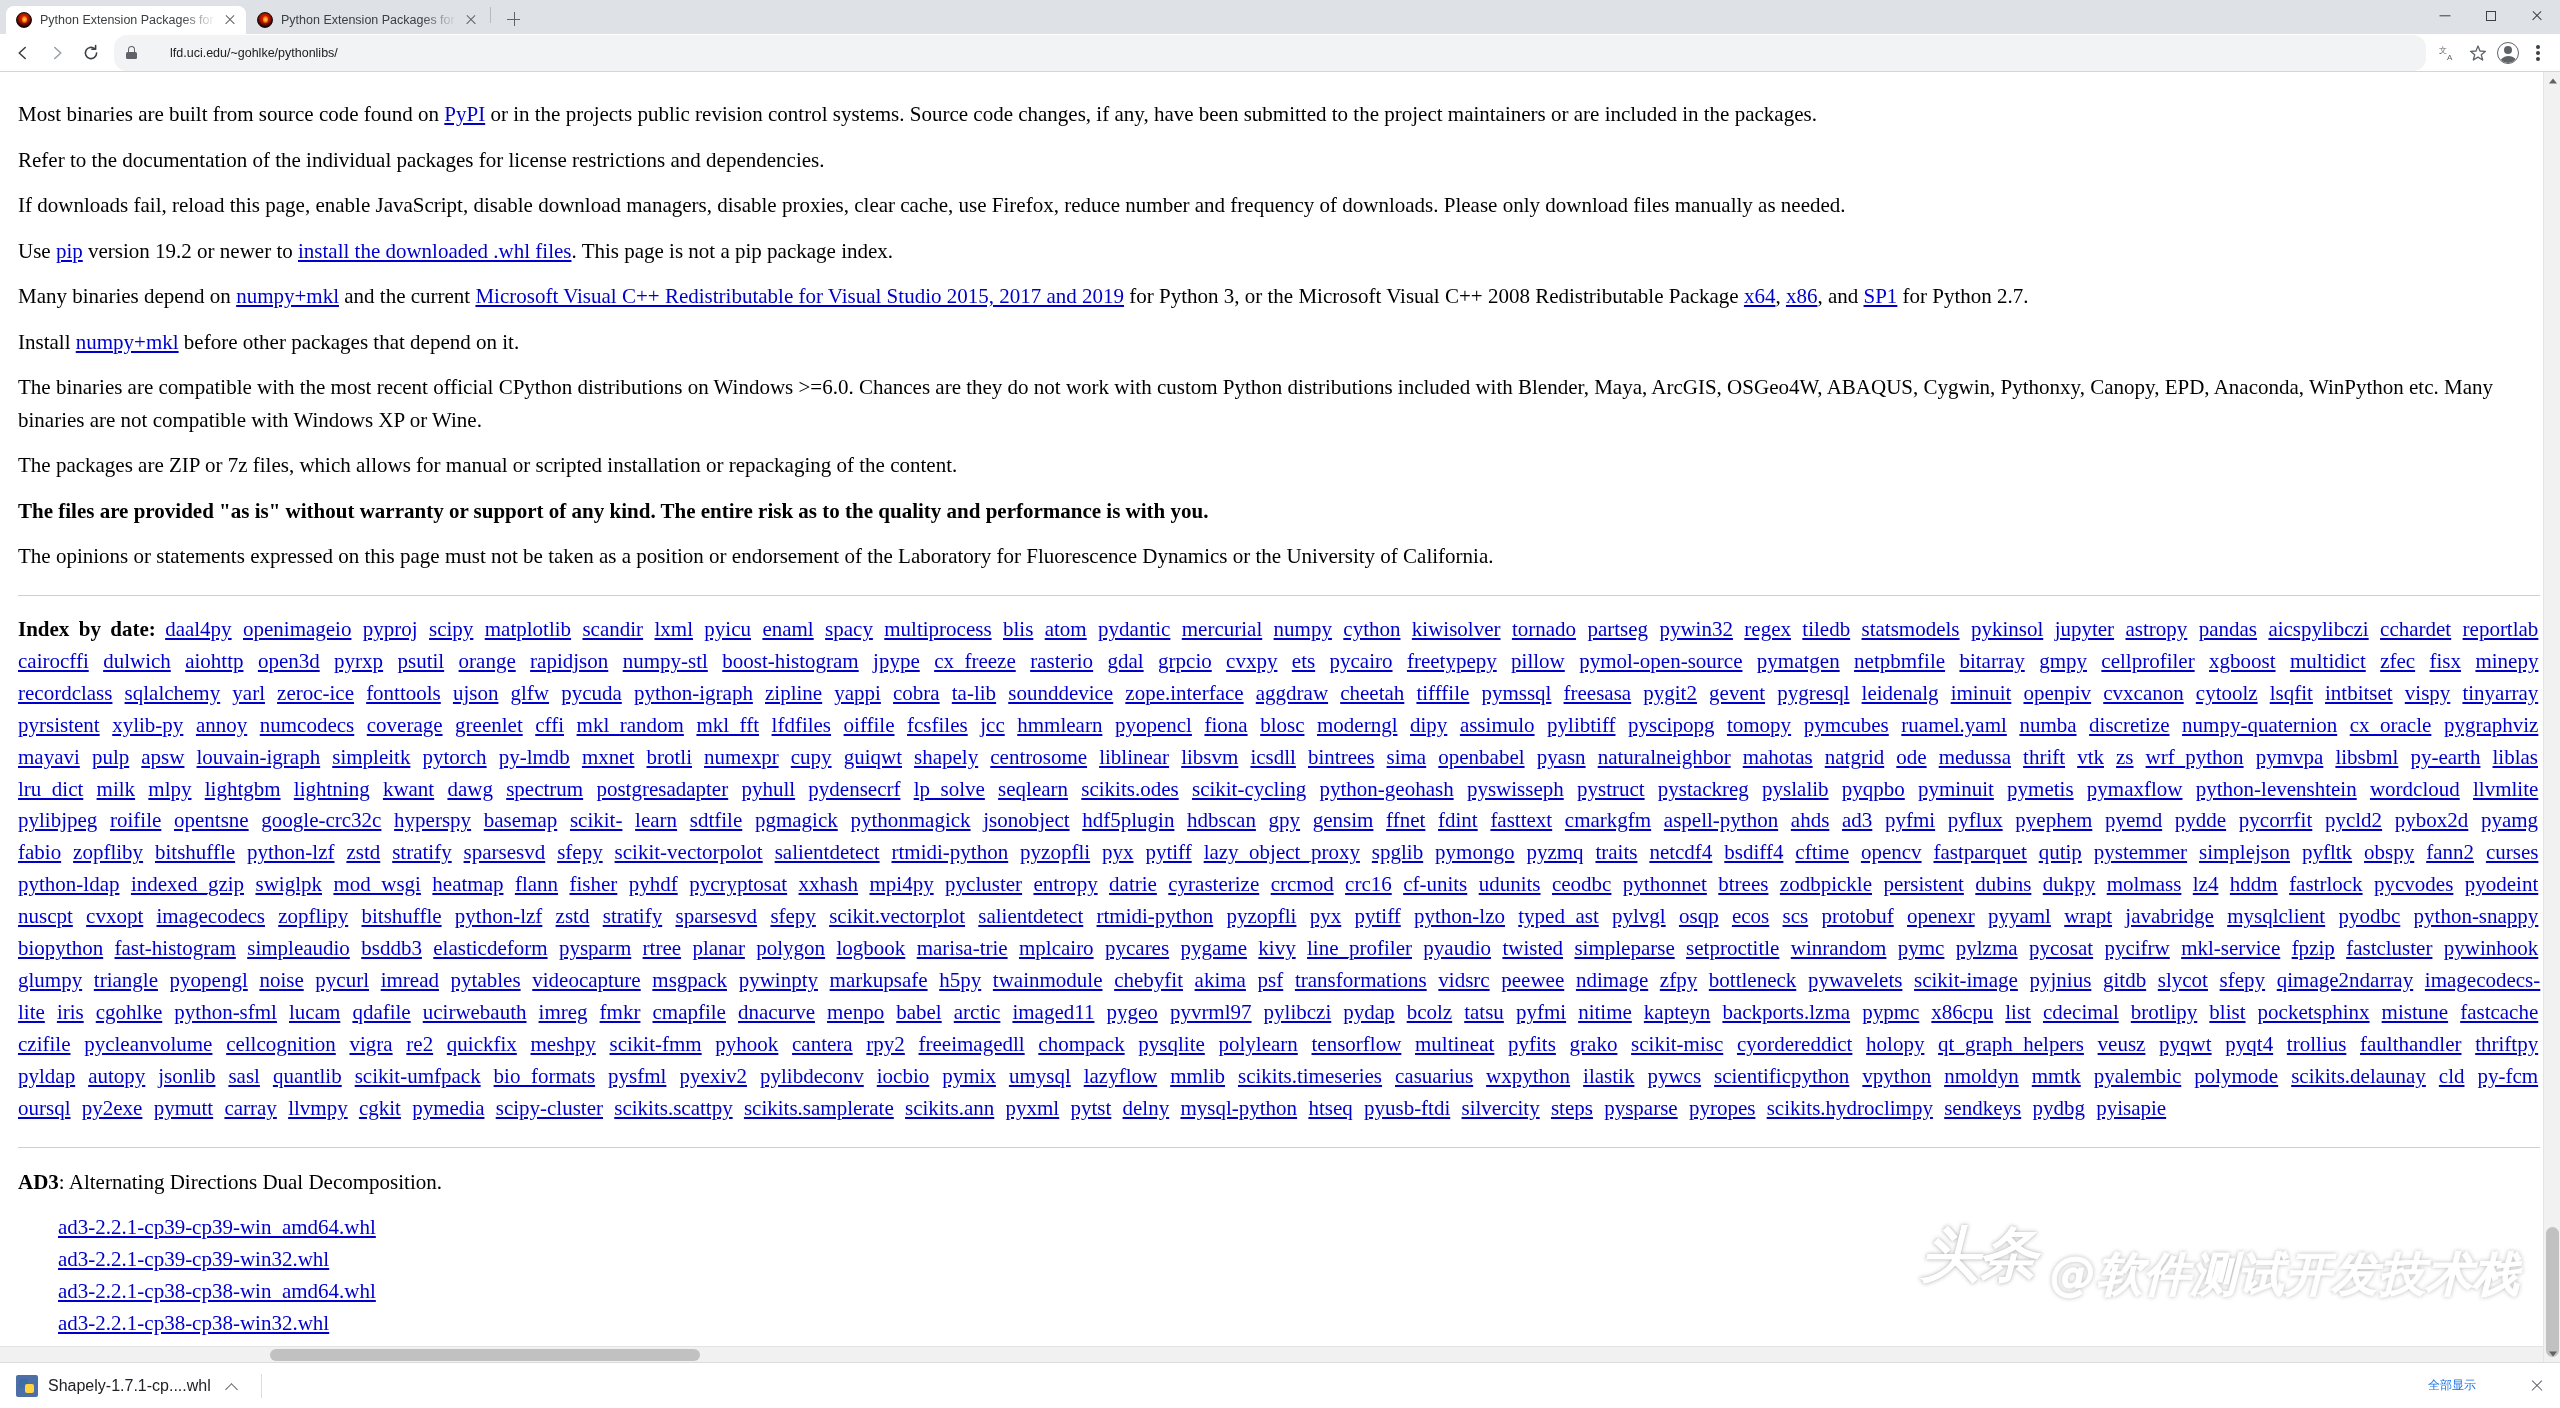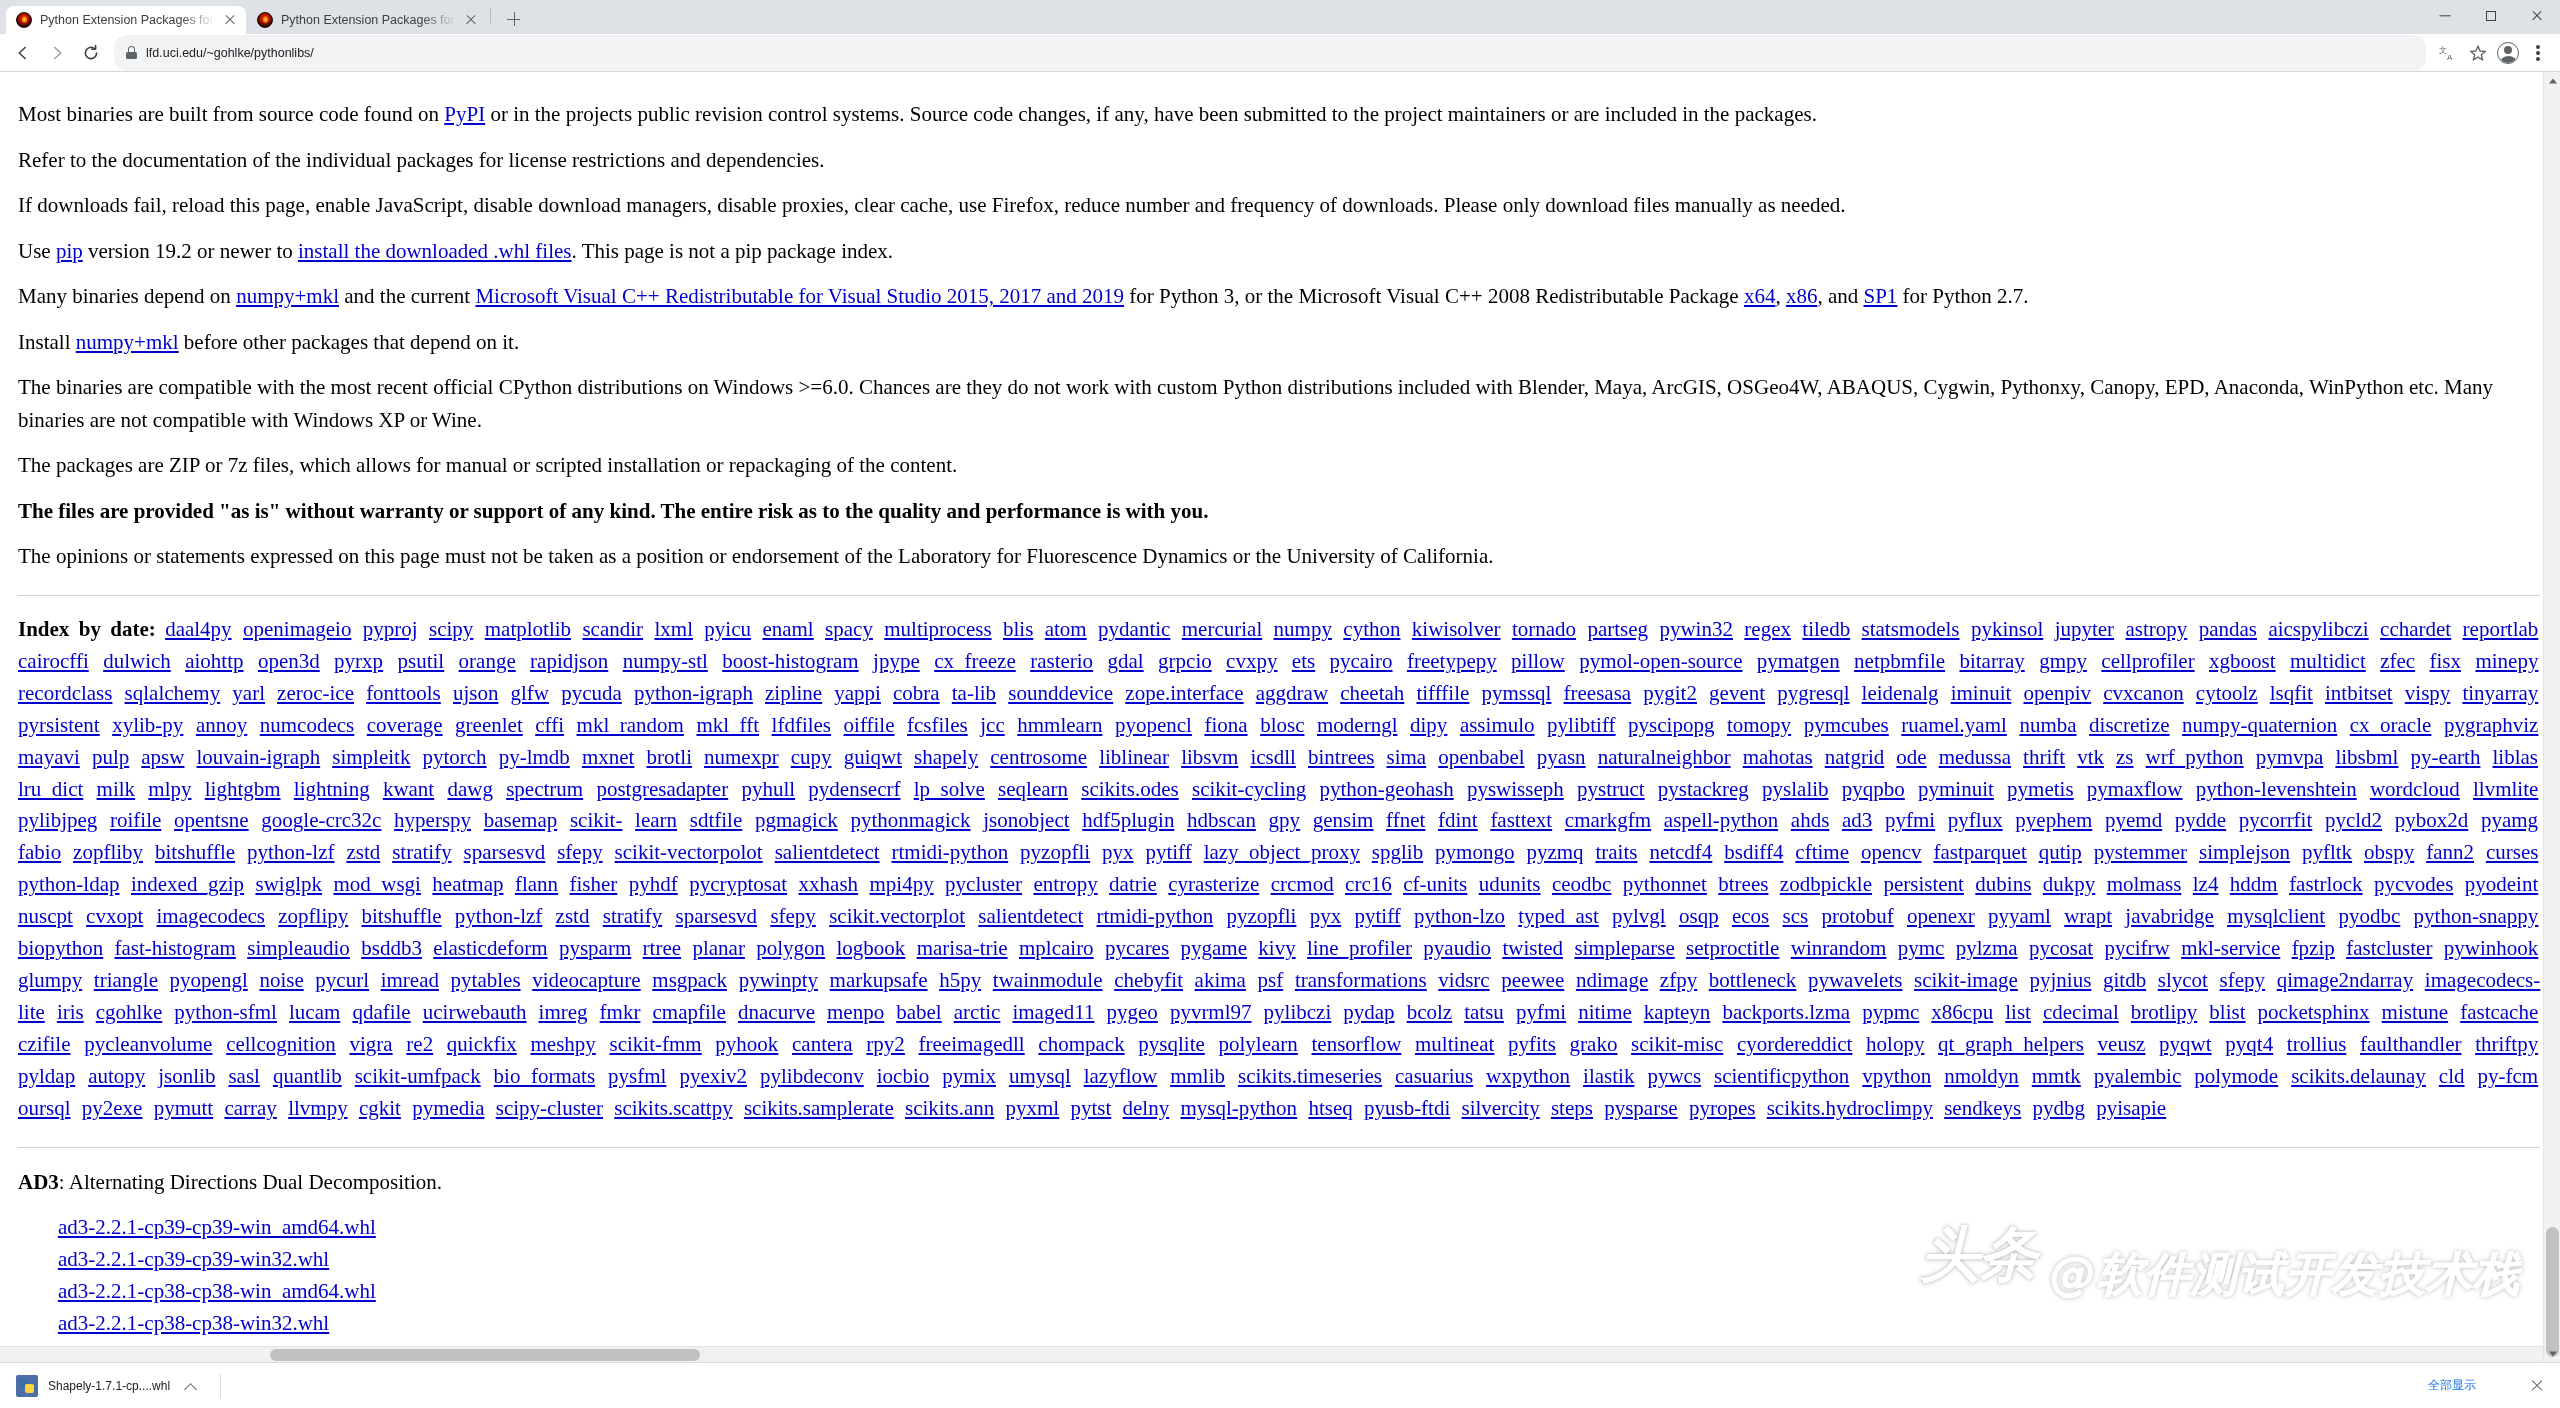--- a/index.html
+++ b/index.html
@@ -115,20 +115,21 @@
   .omnibox {
     flex: 1 1 auto;
     height: 36px;
     background: #f1f3f4;
     border-radius: 13px;
     display:flex;
     align-items:center;
     padding: 0 12px;
     margin-left: 4px;
     margin-right: 6px;
+    gap: 24px;
   }
   .lock-icon { width:11px; height:13px; flex:0 0 11px; margin-right:9px; position:relative; }
   .lock-icon .body { position:absolute; left:0; bottom:0; width:11px; height:7.5px; background:#5f6368; border-radius:1.5px; }
   .lock-icon .shackle { position:absolute; left:2.4px; top:0; width:6.2px; height:6.5px; border:1.6px solid #5f6368; border-bottom:none; border-radius:3.5px 3.5px 0 0; }
   .url { font-size: 12.5px; color: #202124; white-space:nowrap; }
   .tb-icon { width:28px; height:28px; position:relative; margin-left:2px; flex:0 0 28px; }
   .tb-icon svg { position:absolute; left:50%; top:50%; transform:translate(-50%,-50%); }
   .avatar-icon { width:22px;height:22px;border:1.5px solid #5f6368;border-radius:50%;position:absolute;left:50%;top:50%;transform:translate(-50%,-50%); overflow:hidden;}
   .avatar-icon::before{content:"";position:absolute;left:6px;top:3.5px;width:8px;height:8px;border-radius:50%;background:#5f6368;}
   .avatar-icon::after{content:"";position:absolute;left:1.5px;top:13.5px;width:17px;height:13px;border-radius:50% 50% 0 0;background:#5f6368;}
@@ -213,21 +214,21 @@
     border-radius:2px; position:relative; overflow:hidden;
   }
   .dl-icon::before {
     content:""; position:absolute; left:3px; top:4px; width:9px; height:9px;
     background:#3a6ea5; border-radius:2px;
   }
   .dl-icon::after {
     content:""; position:absolute; left:9px; top:9px; width:9px; height:9px;
     background:#ffd340; border-radius:2px;
   }
-  .dl-label { font-size:12px; color:#202124; white-space:nowrap; }
+  .dl-label { font-size:16px; color:#202124; white-space:nowrap; }
   .dl-caret { width:22px;height:22px;position:relative;margin-left:10px; }
   .dl-caret::before {
     content:""; position:absolute; left:6px; top:10px; width:8px;height:8px;
     border-left:1.5px solid #5f6368; border-top:1.5px solid #5f6368; transform: rotate(45deg);
   }
   .shelf-sep { width:1px; height:24px; background:#dadce0; margin-left:14px; }
   .shelf-showall { margin-left:auto; font-size:12px; color:#1a73e8; padding-right:40px; }
   .shelf-close { width:22px;height:22px;position:relative;margin-left:10px; }
   .shelf-close::before,.shelf-close::after{content:"";position:absolute;left:4px;top:10px;width:14px;height:1.4px;background:#5f6368;}
   .shelf-close::before{transform:rotate(45deg);} .shelf-close::after{transform:rotate(-45deg);}

